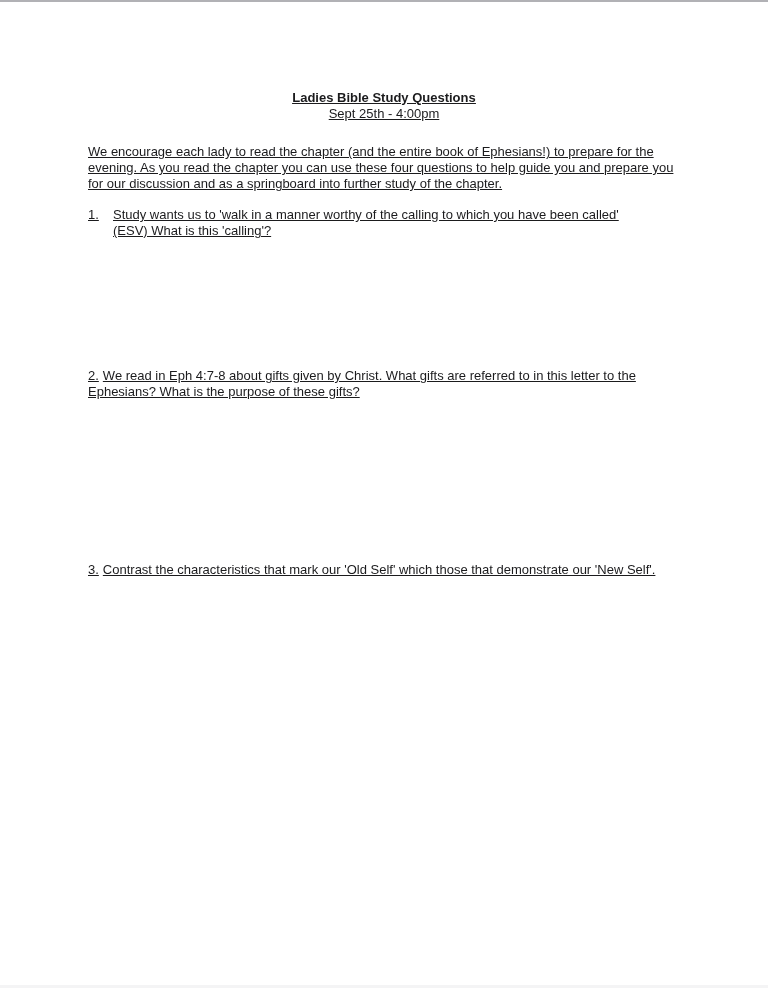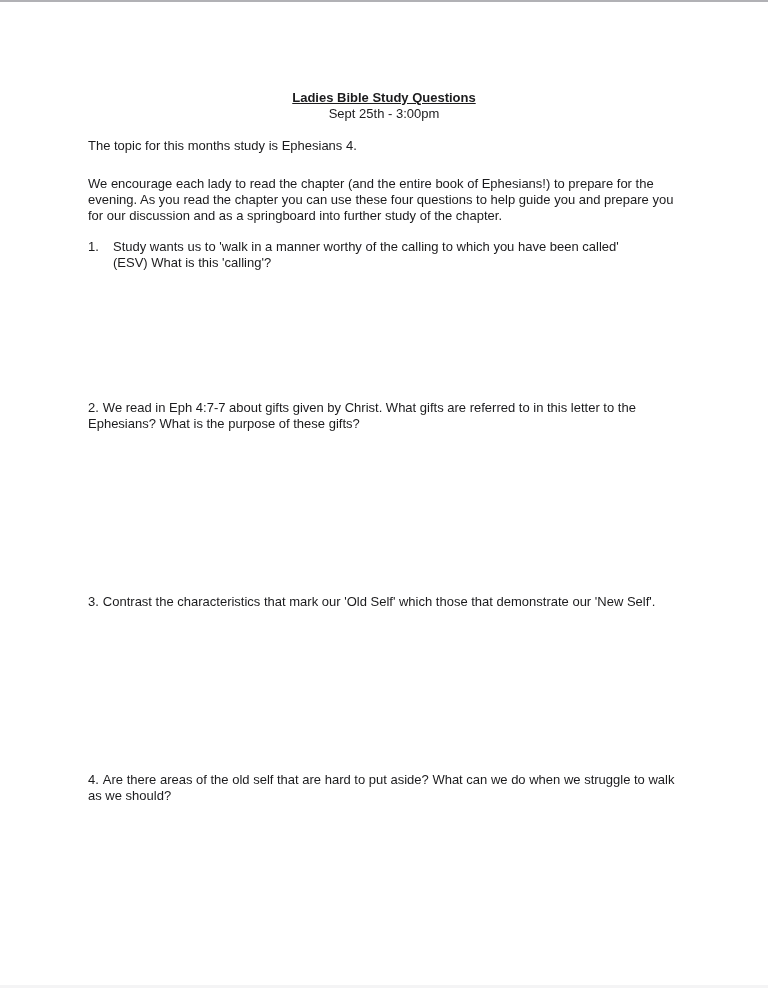--- a/index.html
+++ b/index.html
@@ -26,20 +26,21 @@
   }
   .page-bottom-edge {
     position: absolute;
     bottom: 0; left: 0; right: 0;
     height: 3px;
     background: #f4f4f5;
   }
   .content {
     padding: 90px 88px 0 88px;
     width: 592px;
+    text-decoration: underline;
   }
   .doc-title {
     margin: 0;
     font-size: 13px;
     line-height: 16px;
     font-weight: bold;
     text-decoration: underline;
     text-align: center;
   }
   .doc-subtitle {
@@ -61,39 +62,35 @@
 </head>
 <body>
 
 <div class="page">
   <div class="page-top-edge"></div>
 
   <div class="content">
 
     <h1 class="doc-title">Ladies Bible Study Questions</h1>
 
-    <div class="doc-subtitle">Sept 25th - 3:00pm</div>
+    <div class="doc-subtitle">Sept 25th - 4:00pm</div>
 
-    <p class="p-topic">The topic for this months study is Ephesians 4.</p>
 
     <p class="p-encourage">We encourage each lady to read the chapter (and the entire book of Ephesians!) to prepare for the evening. As you read the chapter you can use these four questions to help guide you and prepare you for our discussion and as a springboard into further study of the chapter.</p>
 
     <div class="question q-1">
       <span class="qnum">1.</span>
       <span class="qtext">Study wants us to 'walk in a manner worthy of the calling to which you have been called' (ESV) What is this 'calling'?</span>
     </div>
 
     <p class="question q-2">
-      <span class="qnum-inline">2.</span><span>We read in Eph 4:7-7 about gifts given by Christ. What gifts are referred to in this letter to the Ephesians? What is the purpose of these gifts?</span>
+      <span class="qnum-inline">2.</span><span>We read in Eph 4:7-8 about gifts given by Christ. What gifts are referred to in this letter to the Ephesians? What is the purpose of these gifts?</span>
     </p>
 
     <p class="question q-3">
       <span class="qnum-inline">3.</span><span>Contrast the characteristics that mark our 'Old Self' which those that demonstrate our 'New Self'.</span>
     </p>
 
-    <p class="question q-4">
-      <span class="qnum-inline">4.</span><span>Are there areas of the old self that are hard to put aside? What can we do when we struggle to walk as we should?</span>
-    </p>
 
   </div>
 
   <div class="page-bottom-edge"></div>
 </div>
 
 </body></html>

